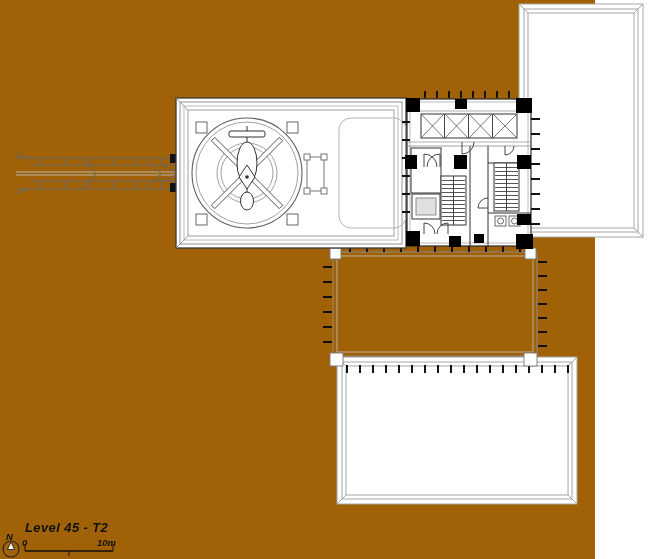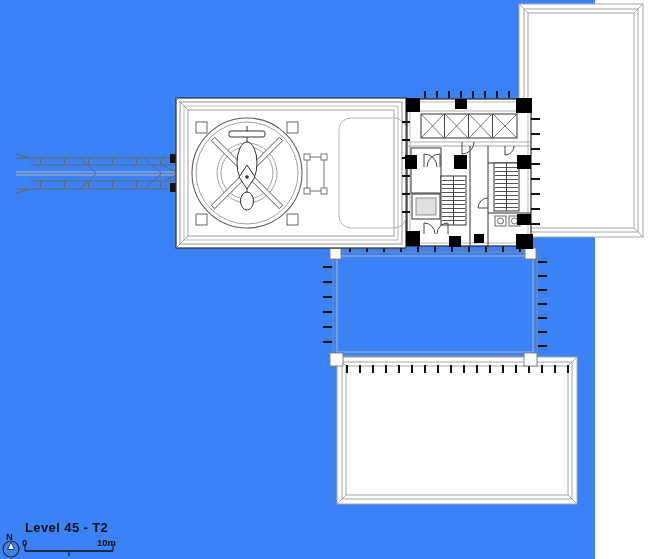--- a/index.html
+++ b/index.html
@@ -1,17 +1,17 @@
 <!DOCTYPE html>
 <html><head>
 <meta charset="utf-8">
 <style>
   html,body{margin:0;padding:0;background:#ffffff;}
   body{width:649px;height:559px;overflow:hidden;font-family:"Liberation Sans",sans-serif;}
-  #plan-wrap{position:relative;width:595px;height:559px;background:#3b82f6;}
+  #plan-wrap{position:relative;width:595px;height:559px;background:#a16207;font-style:italic;}
   svg{display:block;}
   text{font-family:"Liberation Sans",sans-serif;fill:#111;}
   .title-text{font-size:13px;font-weight:bold;letter-spacing:.4px;}
   .small-label{font-size:9.5px;font-weight:bold;}
 </style>
 </head>
 <body>
 
 <div id="plan-wrap">
 <svg width="649" height="559" viewBox="0 0 649 559">

